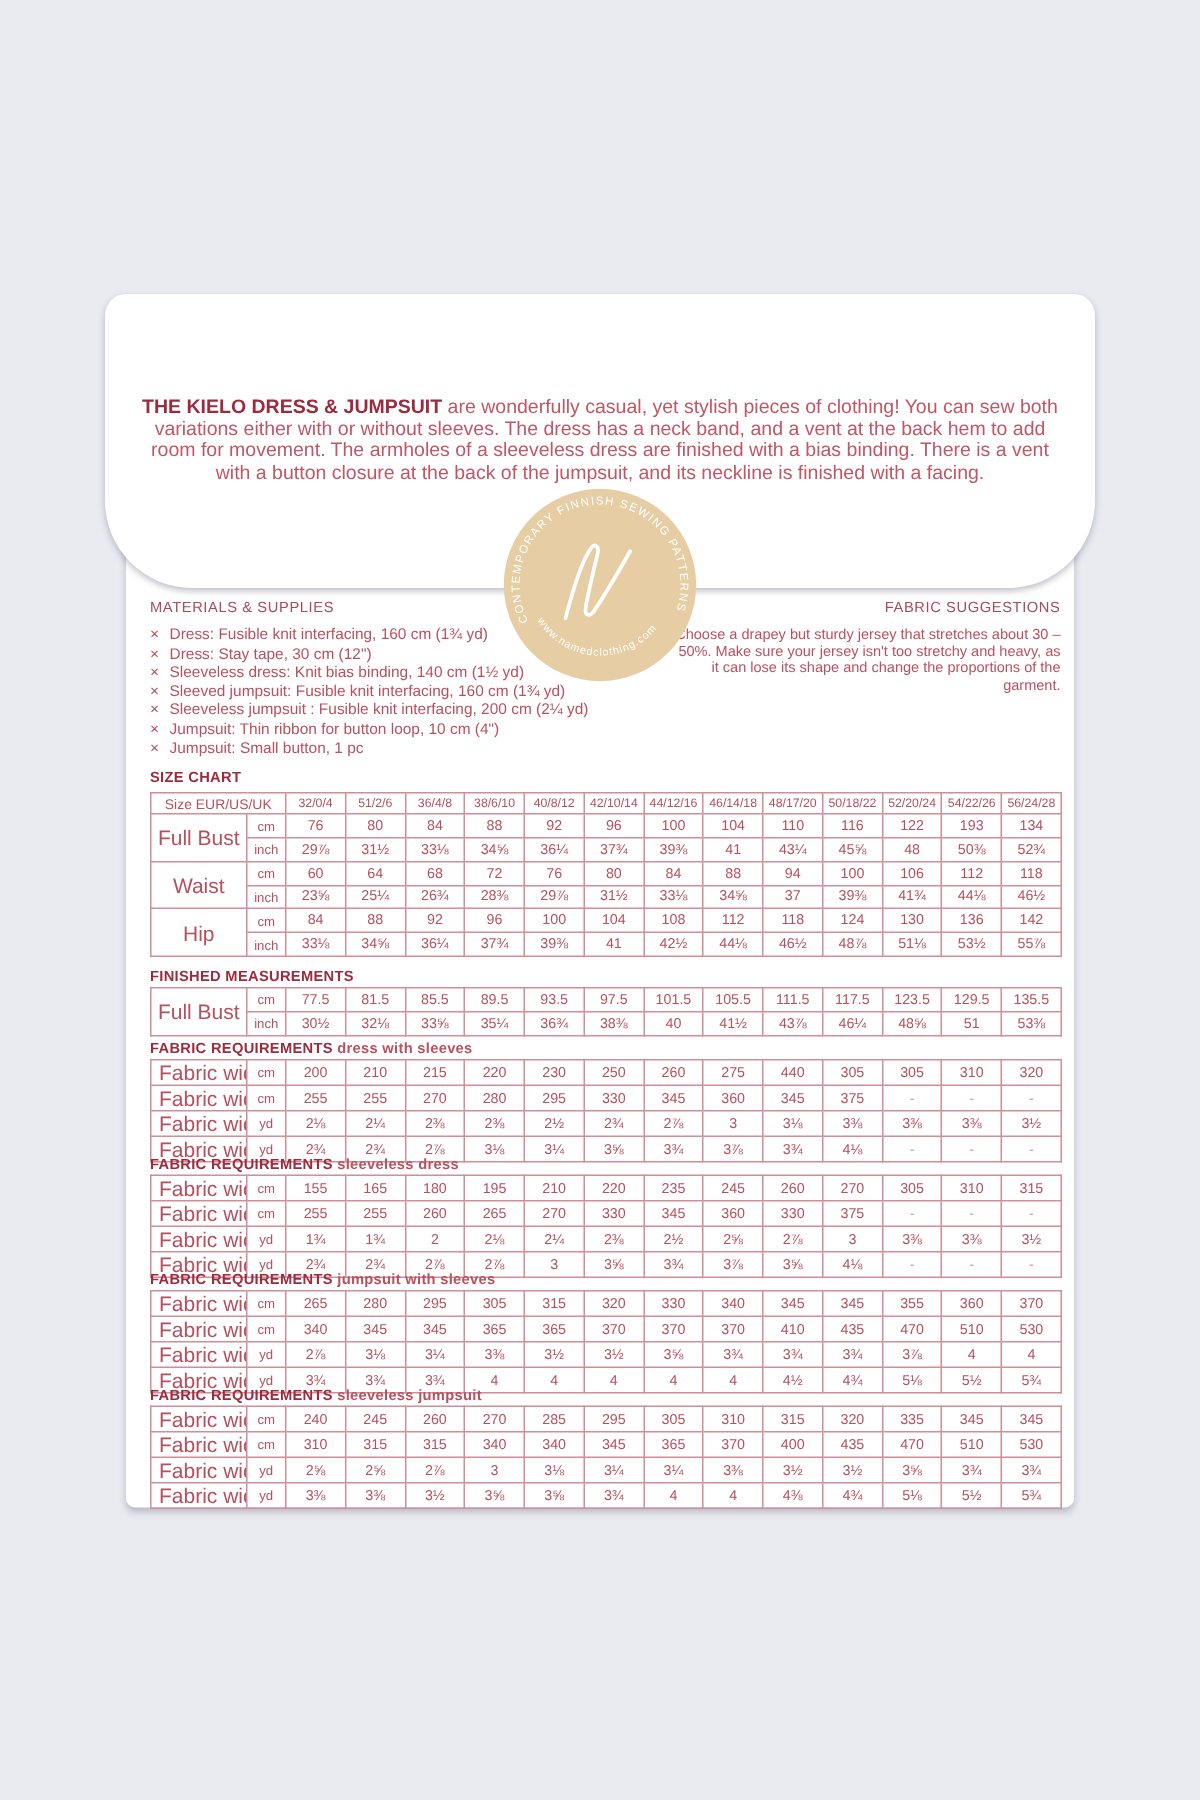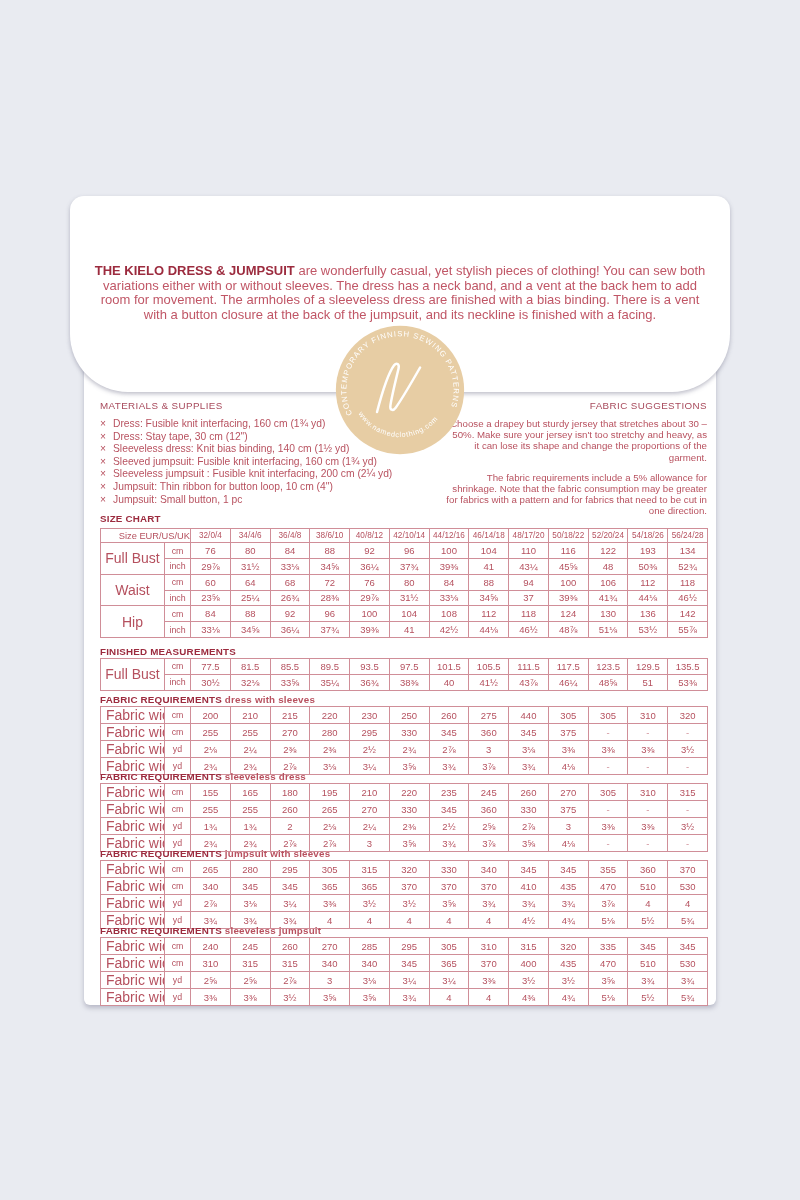--- a/index.html
+++ b/index.html
@@ -40,21 +40,21 @@
     position:absolute;left:100px;font-size:9.8px;font-weight:bold;color:#9c2b3e;letter-spacing:.2px;
   }
   .sec-label .variant{font-weight:bold;color:#b8515f;}
   .tbl-wrap{position:absolute;left:100px;width:607px;}
   table{border-collapse:collapse;table-layout:fixed;width:607px;color:#b5505e;}
   td{
     border:1px solid #d08e98;text-align:center;vertical-align:middle;
     font-size:9.5px;padding:0;height:14.8px;overflow:hidden;white-space:nowrap;
   }
   tr.hdr td{font-size:8.2px;height:13.2px;}
-  td.lbl{text-align:right;font-size:9.5px;}
+  td.lbl{text-align:center;font-size:9.5px;}
   td.unit{font-size:8.8px;}
   td.rowlabel{font-size:14px;}
   .fab td{height:13.6px;}
   .fab td.rowlabel{text-align:left;padding-left:5px;}
   .dash{color:#cf8e98;}
 </style>
 </head>
 <body>
 
 <div class="env-body"></div>
@@ -111,21 +111,20 @@
         <div class="item">
           <span class="x">×</span>
           <span>Jumpsuit: Small button, 1 pc</span>
         </div>
       </div>
   </div>
 
   <div class="suggestions">
     <div class="col-title">FABRIC SUGGESTIONS</div>
     <p>Choose a drapey but sturdy jersey that stretches about 30 – 50%. Make sure your jersey isn't too stretchy and heavy, as it can lose its shape and change the proportions of the garment.</p>
-    <p>The fabric requirements include a 5% allowance for shrinkage. Note that the fabric consumption may be greater for fabrics with a pattern and for fabrics that need to be cut in one direction.</p>
   </div>
 
   <div class="sec-label" style="top:513px">SIZE CHART</div>
   <div class="tbl-wrap" style="top:528px" id="size-chart">
       <table>
         <colgroup>
           <col style="width: 64px;">
           <col style="width: 26px;">
           <col style="width: 39.77px;">
           <col style="width: 39.77px;">
@@ -138,31 +137,31 @@
           <col style="width: 39.77px;">
           <col style="width: 39.77px;">
           <col style="width: 39.77px;">
           <col style="width: 39.77px;">
           <col style="width: 39.77px;">
         </colgroup>
         <tbody>
           <tr class="hdr">
             <td class="lbl" colspan="2" style="font-size: 9.3px;">Size EUR/US/UK</td>
             <td>32/0/4</td>
-            <td>34/4/6</td>
+            <td>51/2/6</td>
             <td>36/4/8</td>
             <td>38/6/10</td>
             <td>40/8/12</td>
             <td>42/10/14</td>
             <td>44/12/16</td>
             <td>46/14/18</td>
             <td>48/17/20</td>
             <td>50/18/22</td>
             <td>52/20/24</td>
-            <td>54/18/26</td>
+            <td>54/22/26</td>
             <td>56/24/28</td>
           </tr>
           <tr>
             <td class="rowlabel" rowspan="2">Full Bust</td>
             <td class="unit">cm</td>
             <td>76</td>
             <td>80</td>
             <td>84</td>
             <td>88</td>
             <td>92</td>

